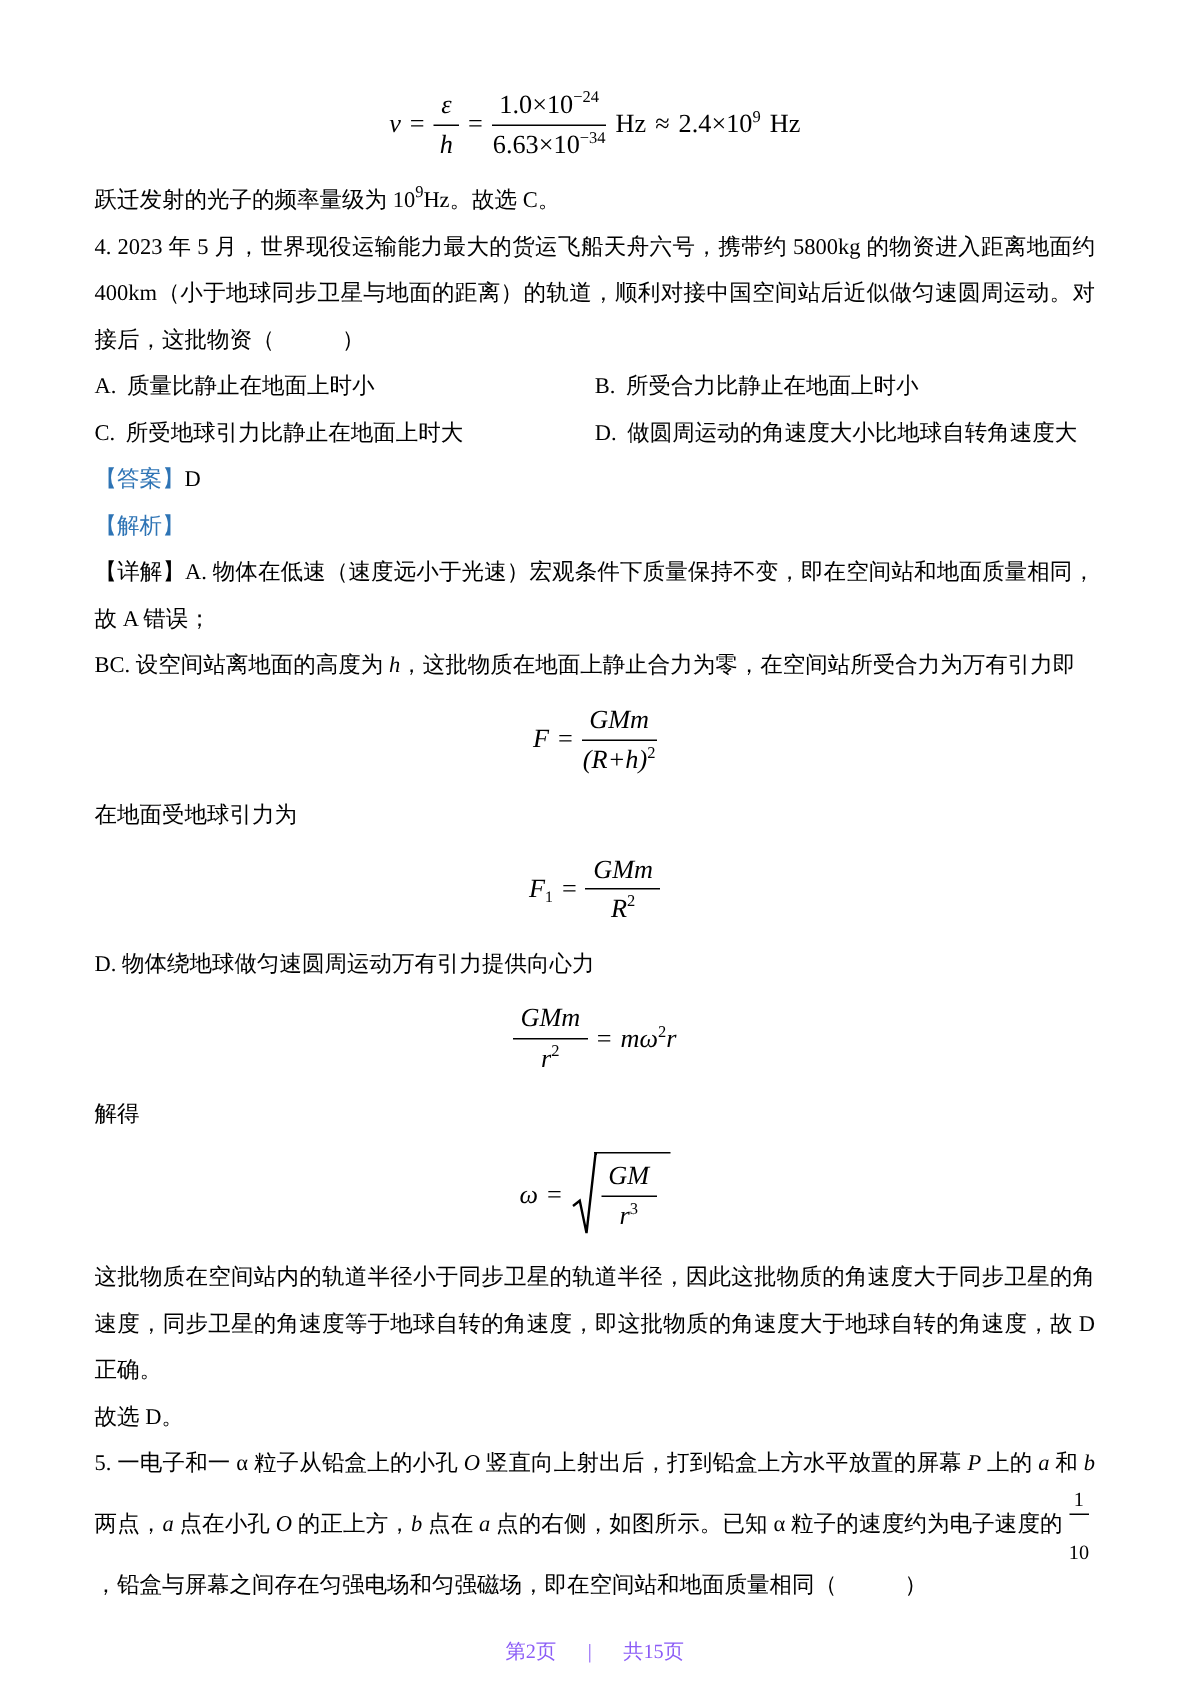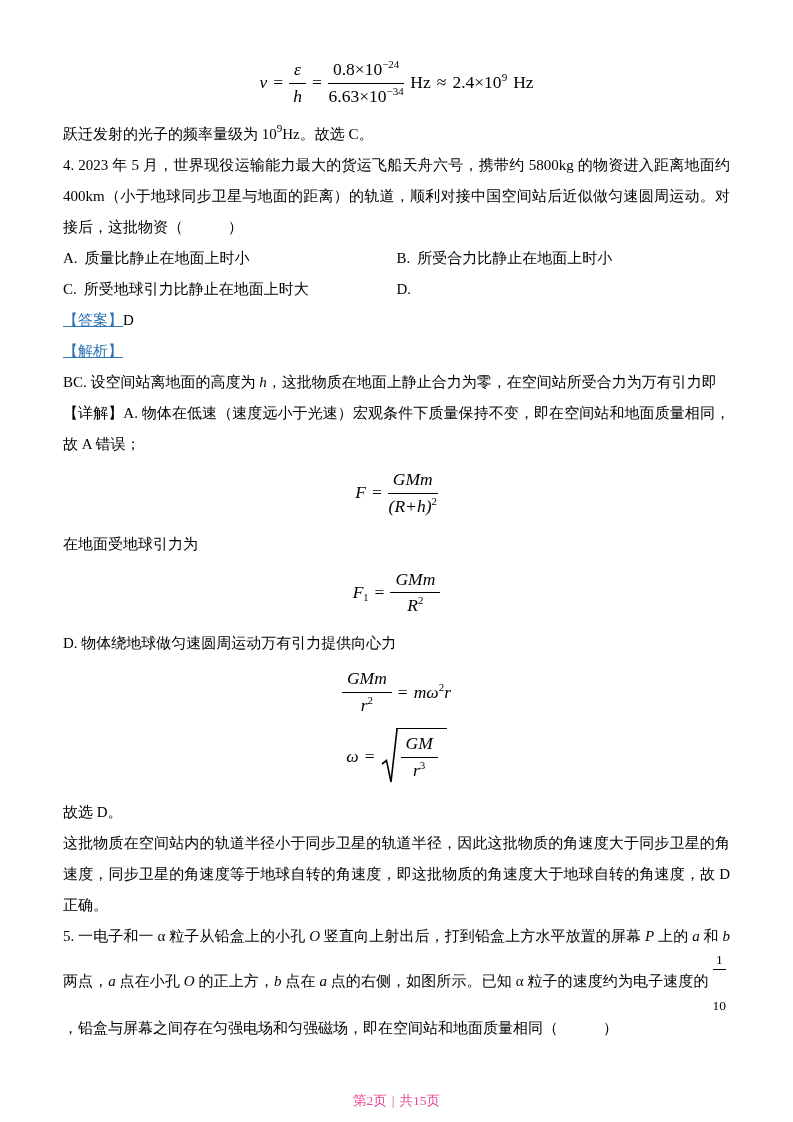--- a/index.html
+++ b/index.html
@@ -13,21 +13,21 @@
     font-family:"Liberation Serif","DejaVu Serif",serif;
     color:#000000;
     font-size:15px;
     overflow:hidden;
   }
   .para{
     margin:0;
     line-height:31px;
     text-align:justify;
   }
-  .tag-blue{color:#2E74B5;text-decoration:underline;}
+  .tag-blue{color:#2E74B5;}
   .it{font-style:italic;}
   .sup{font-size:11px;vertical-align:7px;line-height:0;}
   .sub{font-size:10.5px;vertical-align:-3px;line-height:0;}
 
   
   .formula{
     display:flex;justify-content:center;align-items:center;
     font-size:17.5px;line-height:1.25;
     margin:9px 0 11px 0;
     font-style:italic;
@@ -53,43 +53,43 @@
   }
   .opt{display:flex;}
   .opt-label{margin-right:7px;}
 
   
   .ifrac{
     display:inline-flex;flex-direction:column;align-items:center;
     vertical-align:middle;font-size:13.5px;line-height:1.15;margin:0 4px;
   }
   .ifrac .num{border-bottom:1.3px solid #000;padding:0 3px 1px 3px;}
-  .ifrac .den{padding-top:17px;margin-top:11px;}
+  .ifrac .den{padding-top:17px;}
 
   .footer{
     position:absolute;left:0;right:0;bottom:12px;
-    display:flex;justify-content:center;align-items:center;gap:5px;
-    color:#ec4899;font-size:13.5px;
+    display:flex;justify-content:center;align-items:center;gap:21px;
+    color:#8b5cf6;font-size:13.5px;
   }
 </style>
 </head>
 <body>
 
 <div class="page">
 
   <div class="formula">
     <span class="it">ν</span>
     <span class="up">=</span>
     <span class="frac">
       <span class="num it">ε</span>
       <span class="den it">h</span>
     </span>
     <span class="up">=</span>
     <span class="frac up">
-      <span class="num"><span>0.8×10</span><span class="sup">−24</span></span>
+      <span class="num"><span>1.0×10</span><span class="sup">−24</span></span>
       <span class="den"><span>6.63×10</span><span class="sup">−34</span></span>
     </span>
     <span class="up">Hz</span>
     <span class="up">≈</span>
     <span class="up"><span>2.4×10</span><span class="sup">9</span></span>
     <span class="up">Hz</span>
   </div>
 
   <p class="para"><span>跃迁发射的光子的频率量级为 10</span><span class="sup">9</span><span>Hz。故选 C。</span></p>
 
@@ -103,30 +103,31 @@
     <div class="opt">
       <span class="opt-label">B.</span>
       <span>所受合力比静止在地面上时小</span>
     </div>
     <div class="opt">
       <span class="opt-label">C.</span>
       <span>所受地球引力比静止在地面上时大</span>
     </div>
     <div class="opt">
       <span class="opt-label">D.</span>
+      <span>做圆周运动的角速度大小比地球自转角速度大</span>
     </div>
   </div>
 
   <p class="para"><span class="tag-blue">【答案】</span><span>D</span></p>
 
   <p class="para"><span class="tag-blue">【解析】</span></p>
 
+  <p class="para"><span>【详解】</span><span>A. 物体在低速（速度远小于光速）宏观条件下质量保持不变，即在空间站和地面质量相同，故 A 错误；</span></p>
+
   <p class="para"><span>BC. 设空间站离地面的高度为 </span><span class="it">h</span><span>，这批物质在地面上静止合力为零，在空间站所受合力为万有引力即</span></p>
-
-  <p class="para"><span>【详解】</span><span>A. 物体在低速（速度远小于光速）宏观条件下质量保持不变，即在空间站和地面质量相同，故 A 错误；</span></p>
 
   <div class="formula">
     <span class="it">F</span>
     <span class="up">=</span>
     <span class="frac">
       <span class="num it">GMm</span>
       <span class="den"><span class="it">(R+h)</span><span class="sup up">2</span></span>
     </span>
   </div>
 
@@ -146,39 +147,40 @@
 
   <div class="formula">
     <span class="frac">
       <span class="num it">GMm</span>
       <span class="den"><span class="it">r</span><span class="sup up">2</span></span>
     </span>
     <span class="up">=</span>
     <span><span class="it">mω</span><span class="sup up">2</span><span class="it">r</span></span>
   </div>
 
+  <p class="para"><span>解得</span></p>
 
   <div class="formula">
     <span class="it">ω</span>
     <span class="up">=</span>
     <span class="sqrt">
       <svg width="17" height="58" viewBox="0 0 17 58">
         <path d="M1 36 L5.5 32.5 L10 54 L16 1.2 L17 1.2" stroke="#000" fill="none" stroke-width="1.6"></path>
       </svg>
       <span class="radicand">
         <span class="frac">
           <span class="num it">GM</span>
           <span class="den"><span class="it">r</span><span class="sup up">3</span></span>
         </span>
       </span>
     </span>
   </div>
 
+  <p class="para"><span>这批物质在空间站内的轨道半径小于同步卫星的轨道半径，因此这批物质的角速度大于同步卫星的角速度，同步卫星的角速度等于地球自转的角速度，即这批物质的角速度大于地球自转的角速度，故 D 正确。</span></p>
   <p class="para"><span>故选 D。</span></p>
-  <p class="para"><span>这批物质在空间站内的轨道半径小于同步卫星的轨道半径，因此这批物质的角速度大于同步卫星的角速度，同步卫星的角速度等于地球自转的角速度，即这批物质的角速度大于地球自转的角速度，故 D 正确。</span></p>
 
   <p class="para"><span>5. 一电子和一 α 粒子从铅盒上的小孔 </span><span class="it">O</span><span> 竖直向上射出后，打到铅盒上方水平放置的屏幕 </span><span class="it">P</span><span> 上的 </span><span class="it">a</span><span> 和 </span><span class="it">b</span><span> 两点，</span><span class="it">a</span><span> 点在小孔 </span><span class="it">O</span><span> 的正上方，</span><span class="it">b</span><span> 点在 </span><span class="it">a</span><span> 点的右侧，如图所示。已知 α 粒子的速度约为电子速度的</span><span class="ifrac">
         <span class="num">1</span>
         <span class="den">10</span>
       </span><span>，铅盒与屏幕之间存在匀强电场和匀强磁场，即在空间站和地面质量相同（　　　）</span></p>
 
   <div class="footer">
     <span>第2页</span>
     <span>|</span>
     <span>共15页</span>

